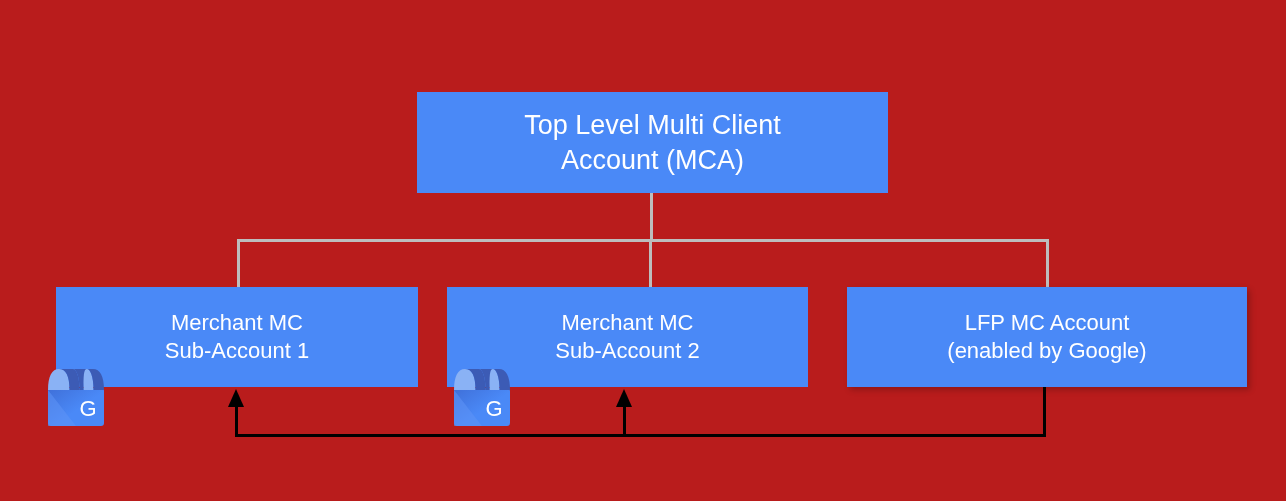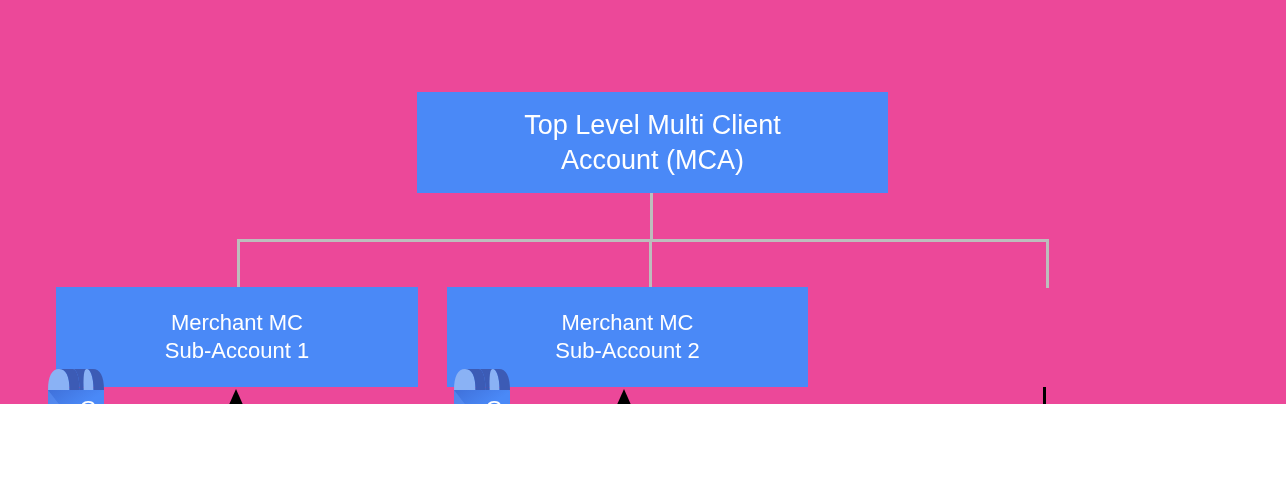--- a/index.html
+++ b/index.html
@@ -7,22 +7,22 @@
     padding: 0;
     background: #ffffff;
   }
   body {
     font-family: "Liberation Sans", sans-serif;
     -webkit-font-smoothing: antialiased;
   }
   #canvas {
     position: relative;
     width: 1286px;
-    height: 404px;
-    background: #ec4899;
+    height: 501px;
+    background: #b91c1c;
     overflow: hidden;
   }
 
   
   .node {
     position: absolute;
     background: #4a89f7;
     color: #ffffff;
     display: flex;
     align-items: center;
@@ -138,20 +138,24 @@
   <div class="node" id="node-sub1">
     <span class="node-text">Merchant MC
 Sub-Account 1</span>
   </div>
 
   <div class="node" id="node-sub2">
     <span class="node-text">Merchant MC
 Sub-Account 2</span>
   </div>
 
+  <div class="node" id="node-lfp">
+    <span class="node-text">LFP MC Account
+(enabled by Google)</span>
+  </div>
 
   <div class="line-black" id="fb-right-v"></div>
   <div class="line-black" id="fb-horiz"></div>
   <div class="line-black" id="fb-up-1"></div>
   <div class="line-black" id="fb-up-2"></div>
   <div class="arrowhead" id="ah-1"></div>
   <div class="arrowhead" id="ah-2"></div>
 
   <div class="gmb-icon" id="gmb-1">
     <svg viewBox="0 0 68 62" width="68" height="62" aria-hidden="true">

